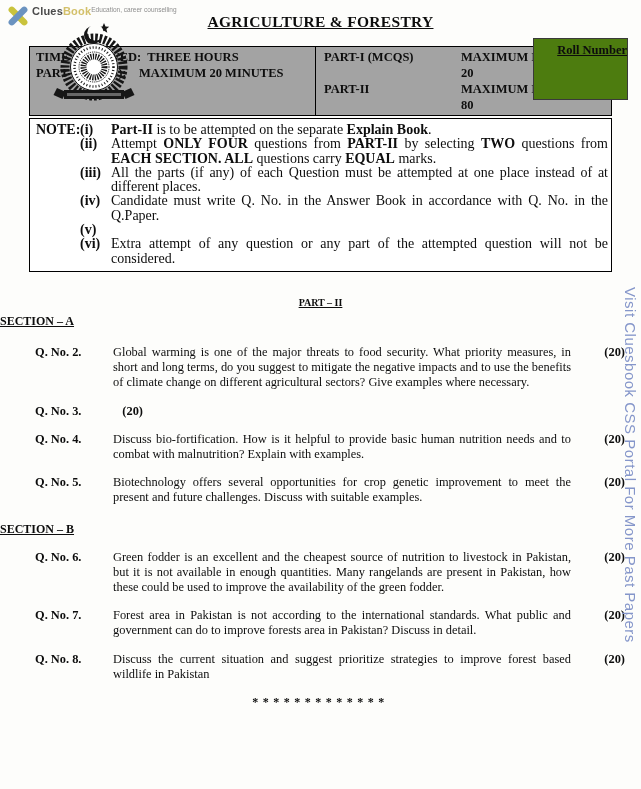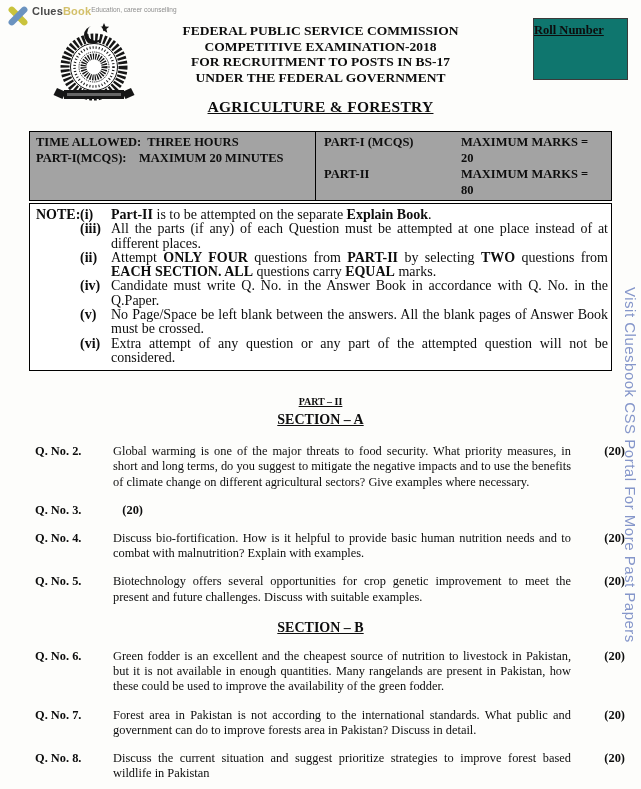--- a/index.html
+++ b/index.html
@@ -15,21 +15,21 @@
   .logo-text-wrap{display:flex;flex-direction:row;margin-top:3px;}
   .logo-brand{font-family:"Liberation Sans",sans-serif;font-size:11px;font-weight:bold;line-height:11px;letter-spacing:.2px;}
   .logo-tagline{font-family:"Liberation Sans",sans-serif;font-size:6.5px;line-height:8px;color:#8d8d8d;}
 
   
   .masthead{padding-top:23px;text-align:center;}
   .mast-line{font-weight:bold;font-size:13.5px;line-height:15.5px;}
 
   .emblem{position:absolute;left:44px;top:22px;}
 
-  .roll-box{position:absolute;left:533px;top:18px;width:93px;height:60px;border:1.6px solid #3a3a3a;text-align:left;background:#0f766e;}
+  .roll-box{position:absolute;left:533px;top:38px;width:93px;height:60px;border:1.6px solid #3a3a3a;text-align:right;background:#4d7c0f;}
   .roll-label{display:inline-block;margin-top:4px;font-weight:bold;font-size:12.5px;text-decoration:underline;}
 
   .subject-title{text-align:center;margin-top:13px;font-size:15.5px;font-weight:bold;text-decoration:underline;letter-spacing:.3px;}
 
   
   .info-table{display:flex;margin:15px 29px 0;border:1.8px solid #000;font-weight:bold;font-size:12.5px;line-height:16px;background:#a3a3a3;}
   .it-left{width:275px;border-right:1.8px solid #000;padding:2px 4px 2px 6px;flex:none;}
   .it-right{flex:1;padding:2px 8px 2px 8px;}
   .it-row{display:flex;}
   .it-part{width:137px;flex:none;}
@@ -38,21 +38,21 @@
 
   
   .note-box{margin:2px 29px 0;border:1.8px solid #000;padding:4px 2px 5px 6px;font-size:14px;line-height:14.3px;background:#fff;}
   .note-row{display:flex;}
   .note-cell-label{width:44px;flex:none;font-weight:bold;}
   .note-cell-num{width:31px;flex:none;font-weight:bold;}
   .note-cell-text{flex:1;text-align:justify;padding-right:1px;}
 
   
   .part2-title{text-align:center;font-size:10px;font-weight:bold;text-decoration:underline;line-height:18px;margin:22px 0 0;}
-  .section-heading{text-align:center;font-size:14px;font-weight:bold;text-decoration:underline;line-height:18px;margin:14px 0 12px;}
+  .section-heading{text-align:left;font-size:12px;font-weight:bold;text-decoration:underline;line-height:18px;margin:14px 0 12px;}
   .section-block:first-child .section-heading{margin:0 0 15px;}
 
   .q-row{display:flex;margin:0 16px 13px 35px;font-size:12.4px;line-height:15.2px;}
   .q-label{width:78px;flex:none;font-weight:bold;}
   .q-text{flex:1;text-align:justify;padding-right:24px;}
   .q-marks{width:30px;flex:none;font-weight:bold;text-align:right;}
 
   .footer-stars{text-align:center;font-size:12px;font-weight:bold;letter-spacing:4.5px;margin-top:4px;}
 
   
@@ -94,26 +94,20 @@
       <circle cx="50" cy="45" r="19.5" fill="none" stroke="#161616" stroke-width="2.5" stroke-dasharray="1 2.1"></circle>
       <circle cx="50" cy="45" r="15" fill="none" stroke="#161616" stroke-width="1" stroke-dasharray="1.2 1"></circle>
       <circle cx="50" cy="45" r="10.5" fill="none" stroke="#161616" stroke-width="6" stroke-dasharray="1.3 1.1"></circle>
       <path d="M13 66l9 4-3.5 7-9-4z" fill="#161616"></path>
       <path d="M87 66l-9 4 3.5 7 9-4z" fill="#161616"></path>
       <rect x="20" y="68" width="60" height="9" fill="#161616"></rect>
       <rect x="23" y="71" width="54" height="3" fill="#fff" opacity=".35"></rect>
     </svg>
   </div>
 
-  <div class="masthead">
-    <div class="mast-line">FEDERAL PUBLIC SERVICE COMMISSION</div>
-    <div class="mast-line">COMPETITIVE EXAMINATION-2018</div>
-    <div class="mast-line">FOR RECRUITMENT TO POSTS IN BS-17</div>
-    <div class="mast-line">UNDER THE FEDERAL GOVERNMENT</div>
-  </div>
 
   <div class="roll-box">
     <span class="roll-label">Roll Number</span>
   </div>
 
   <div class="subject-title">AGRICULTURE &amp; FORESTRY</div>
 
   <div class="info-table">
     <div class="it-left">
       <div class="it-line">TIME ALLOWED:  THREE HOURS</div>
@@ -133,37 +127,36 @@
 
   <div class="note-box">
     <div>
         <div class="note-row">
           <span class="note-cell-label">NOTE:</span>
           <span class="note-cell-num">(i)</span>
           <span class="note-cell-text"><b>Part-II</b> is to be attempted on the separate <b>Explain Book</b>.</span>
         </div>
         <div class="note-row">
           <span class="note-cell-label"></span>
+          <span class="note-cell-num">(ii)</span>
+          <span class="note-cell-text">Attempt <b>ONLY FOUR</b> questions from <b>PART-II</b> by selecting <b>TWO</b> questions from <b>EACH SECTION. ALL</b> questions carry <b>EQUAL</b> marks.</span>
+        </div>
+        <div class="note-row">
+          <span class="note-cell-label"></span>
           <span class="note-cell-num">(iii)</span>
           <span class="note-cell-text">All the parts (if any) of each Question must be attempted at one place instead of at different places.</span>
         </div>
         <div class="note-row">
           <span class="note-cell-label"></span>
-          <span class="note-cell-num">(ii)</span>
-          <span class="note-cell-text">Attempt <b>ONLY FOUR</b> questions from <b>PART-II</b> by selecting <b>TWO</b> questions from <b>EACH SECTION. ALL</b> questions carry <b>EQUAL</b> marks.</span>
-        </div>
-        <div class="note-row">
-          <span class="note-cell-label"></span>
           <span class="note-cell-num">(iv)</span>
           <span class="note-cell-text">Candidate must write Q. No. in the Answer Book in accordance with Q. No. in the Q.Paper.</span>
         </div>
         <div class="note-row">
           <span class="note-cell-label"></span>
           <span class="note-cell-num">(v)</span>
-          <span class="note-cell-text">No Page/Space be left blank between the answers. All the blank pages of Answer Book must be crossed.</span>
         </div>
         <div class="note-row">
           <span class="note-cell-label"></span>
           <span class="note-cell-num">(vi)</span>
           <span class="note-cell-text">Extra attempt of any question or any part of the attempted question will not be considered.</span>
         </div>
       </div>
   </div>
 
   <div class="part2-title">PART – II</div>

